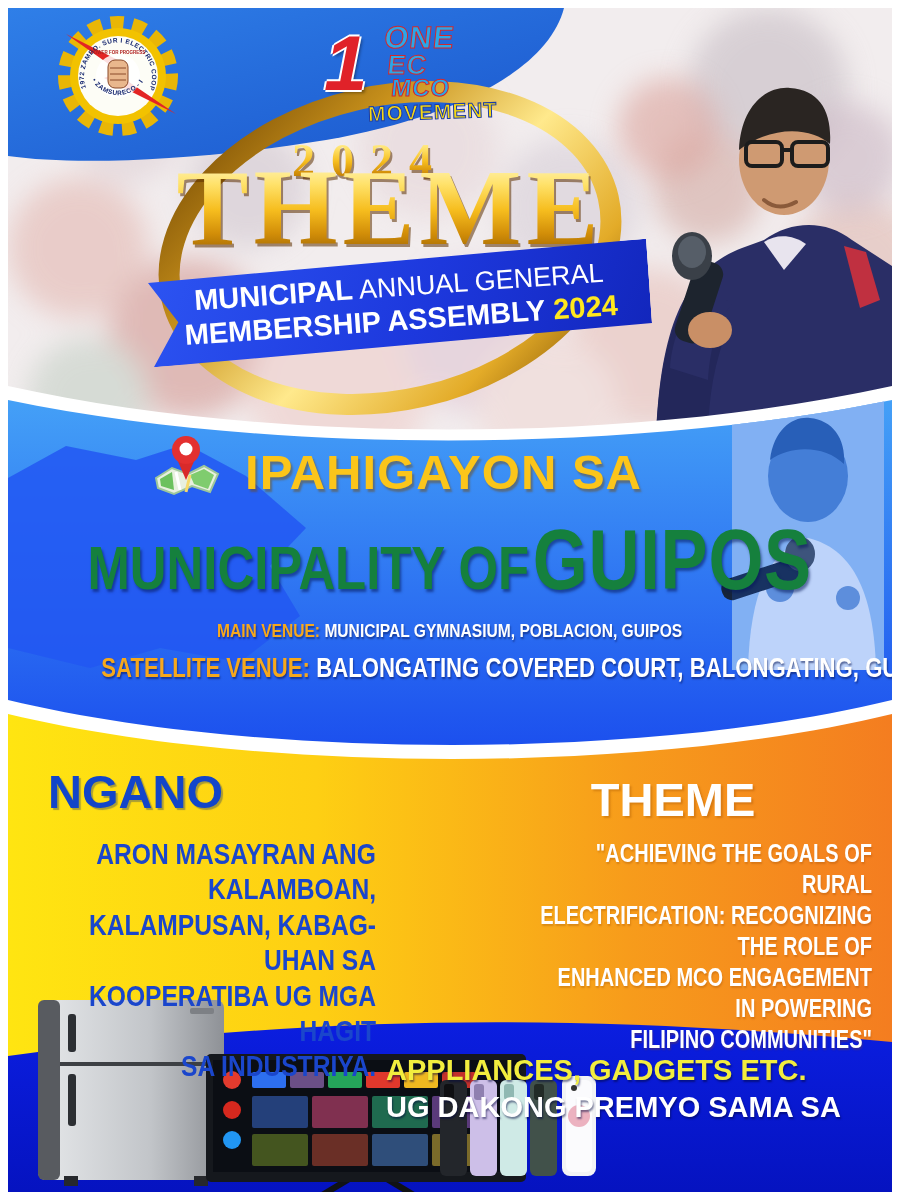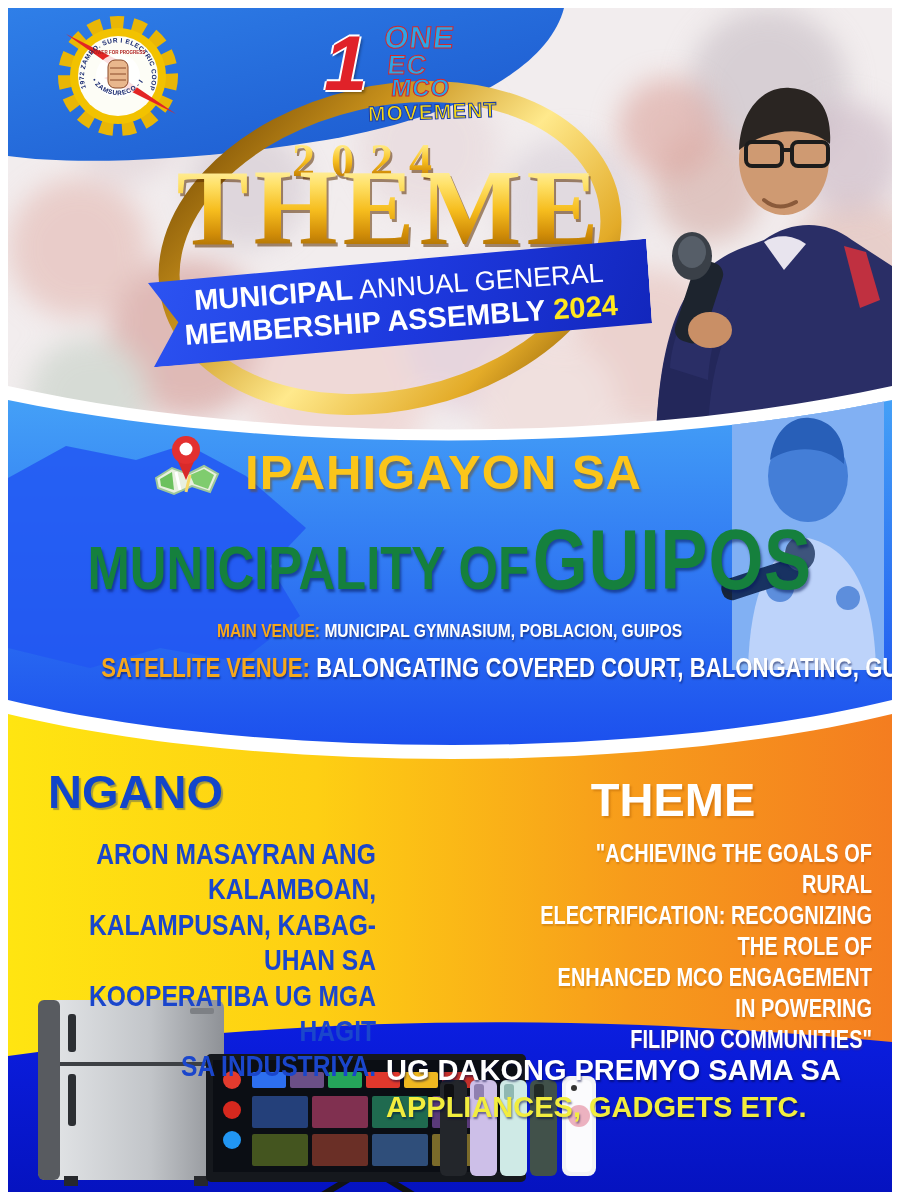--- a/index.html
+++ b/index.html
@@ -314,21 +314,21 @@
     <div class="abs ngano-b">
       <span class="cond-l">ARON MASAYRAN  ANG KALAMBOAN,<br>KALAMPUSAN, KABAG-UHAN SA<br>KOOPERATIBA UG MGA HAGIT<br>SA INDUSTRIYA.</span>
     </div>
 
     <div class="abs theme-h">THEME</div>
     <div class="abs theme-b">
       <span class="cond-r">"ACHIEVING THE GOALS OF RURAL<br>ELECTRIFICATION: RECOGNIZING THE ROLE OF<br>ENHANCED MCO ENGAGEMENT IN POWERING<br>FILIPINO COMMUNITIES"</span>
     </div>
 
     <div class="abs raffle">
-      <div>UG DAKONG PREMYO SAMA SA</div>
       <div>
         <span class="hl">APPLIANCES, GADGETS ETC.</span>
       </div>
+      <div>UG DAKONG PREMYO SAMA SA</div>
 
     </div>
 
   </div>
 </div>
 
 </body></html>

